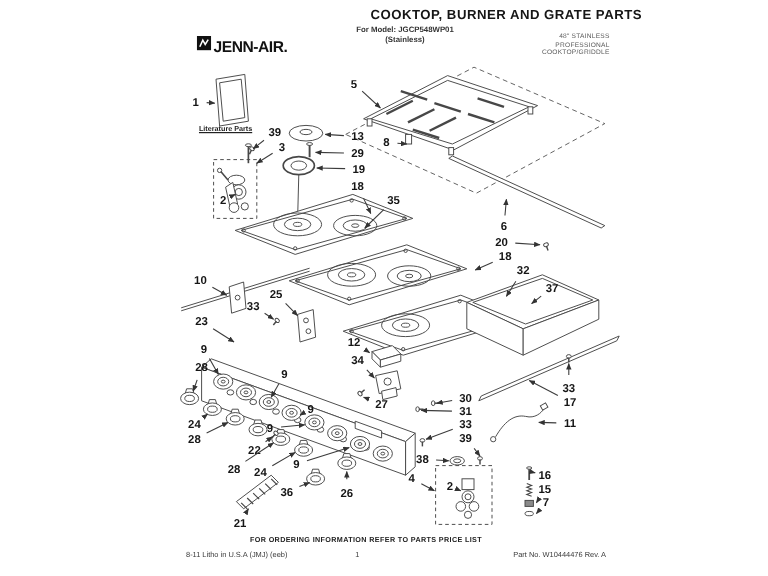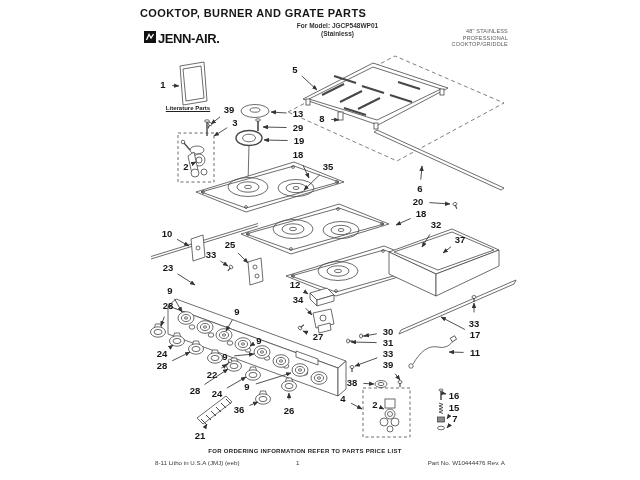--- a/index.html
+++ b/index.html
@@ -1,22 +1,22 @@
 <!DOCTYPE html>
 <html><head>
 <meta charset="utf-8">
 <style>
   html,body{margin:0;padding:0;background:#e8e8e8;}
   .page{position:relative;width:640px;height:480px;background:#ffffff;overflow:hidden;
         font-family:"Liberation Sans",sans-serif;color:#161616;}
   .abs{position:absolute;}
-  .title{left:140px;top:7px;width:395px;text-align:left;font-size:11px;font-weight:bold;letter-spacing:.4px;}
+  .title{left:140px;top:7px;width:395px;text-align:right;font-size:11px;font-weight:bold;letter-spacing:.4px;}
   .model{left:140px;top:22px;width:395px;text-align:center;font-size:6.5px;font-weight:bold;color:#333;}
   .finish{left:140px;top:30px;width:395px;text-align:center;font-size:6.5px;font-weight:bold;color:#333;}
-  .brand{left:144px;top:29px;display:flex;align-items:center;gap:2px;}
+  .brand{left:164px;top:29px;display:flex;align-items:center;gap:2px;}
   .brand-text{font-size:13px;font-weight:800;letter-spacing:-.4px;color:#121212;}
   .right-block{left:430px;top:28px;width:78px;text-align:right;font-size:5.5px;line-height:6.5px;color:#5a5a5a;letter-spacing:.2px;}
   .lit-label{left:156px;top:105px;width:64px;text-align:center;font-size:6px;font-weight:bold;text-decoration:underline;color:#222;}
   .foot-note{left:145px;top:448px;width:320px;text-align:center;font-size:6px;font-weight:bold;letter-spacing:.3px;color:#222;}
   .foot-litho{left:155px;top:459px;font-size:6.2px;color:#3a3a3a;}
   .foot-page{left:296px;top:459px;font-size:6.2px;color:#3a3a3a;}
   .foot-part{left:395px;top:459px;width:110px;text-align:right;font-size:6.2px;color:#3a3a3a;}
   svg.diagram{position:absolute;left:0;top:0;}
   .callout{font:bold 9.5px "Liberation Sans",sans-serif;fill:#161616;text-anchor:middle;}
   .leader{stroke:#3c3c3c;stroke-width:.9;}

